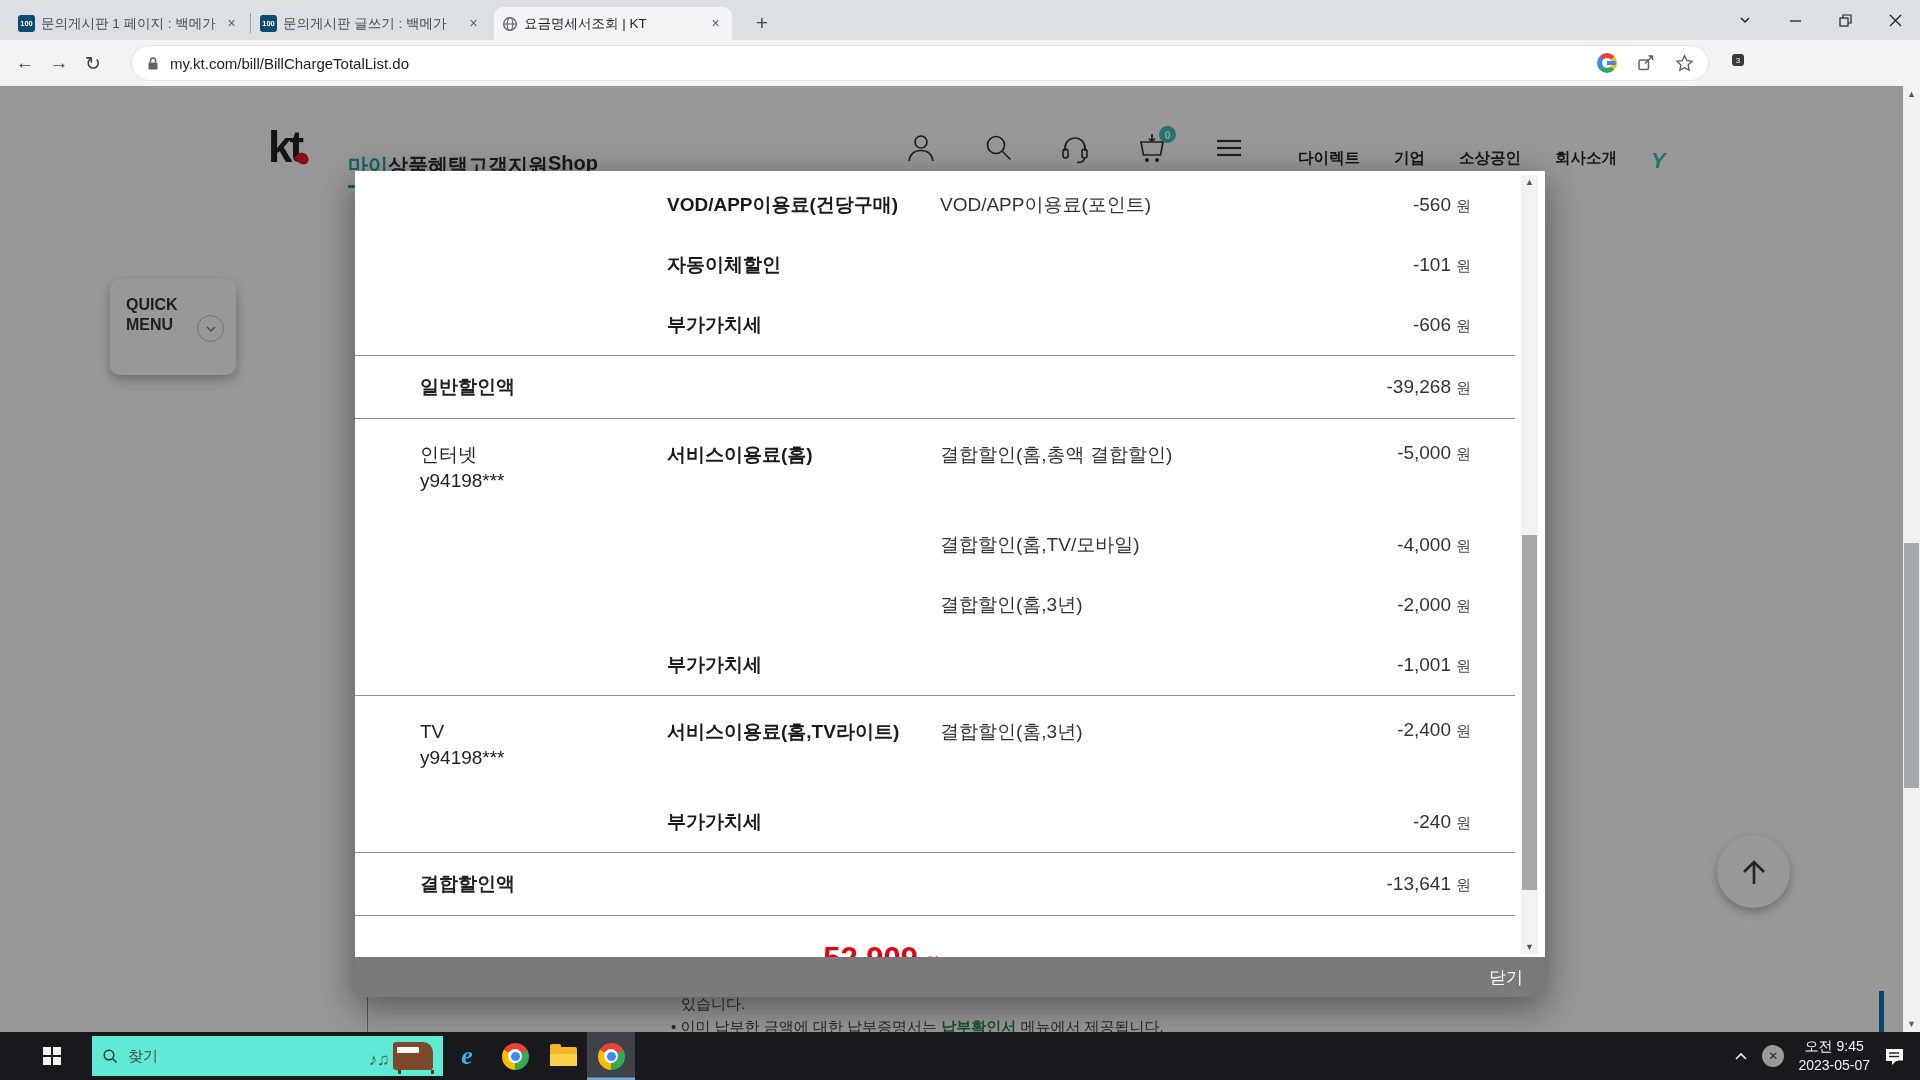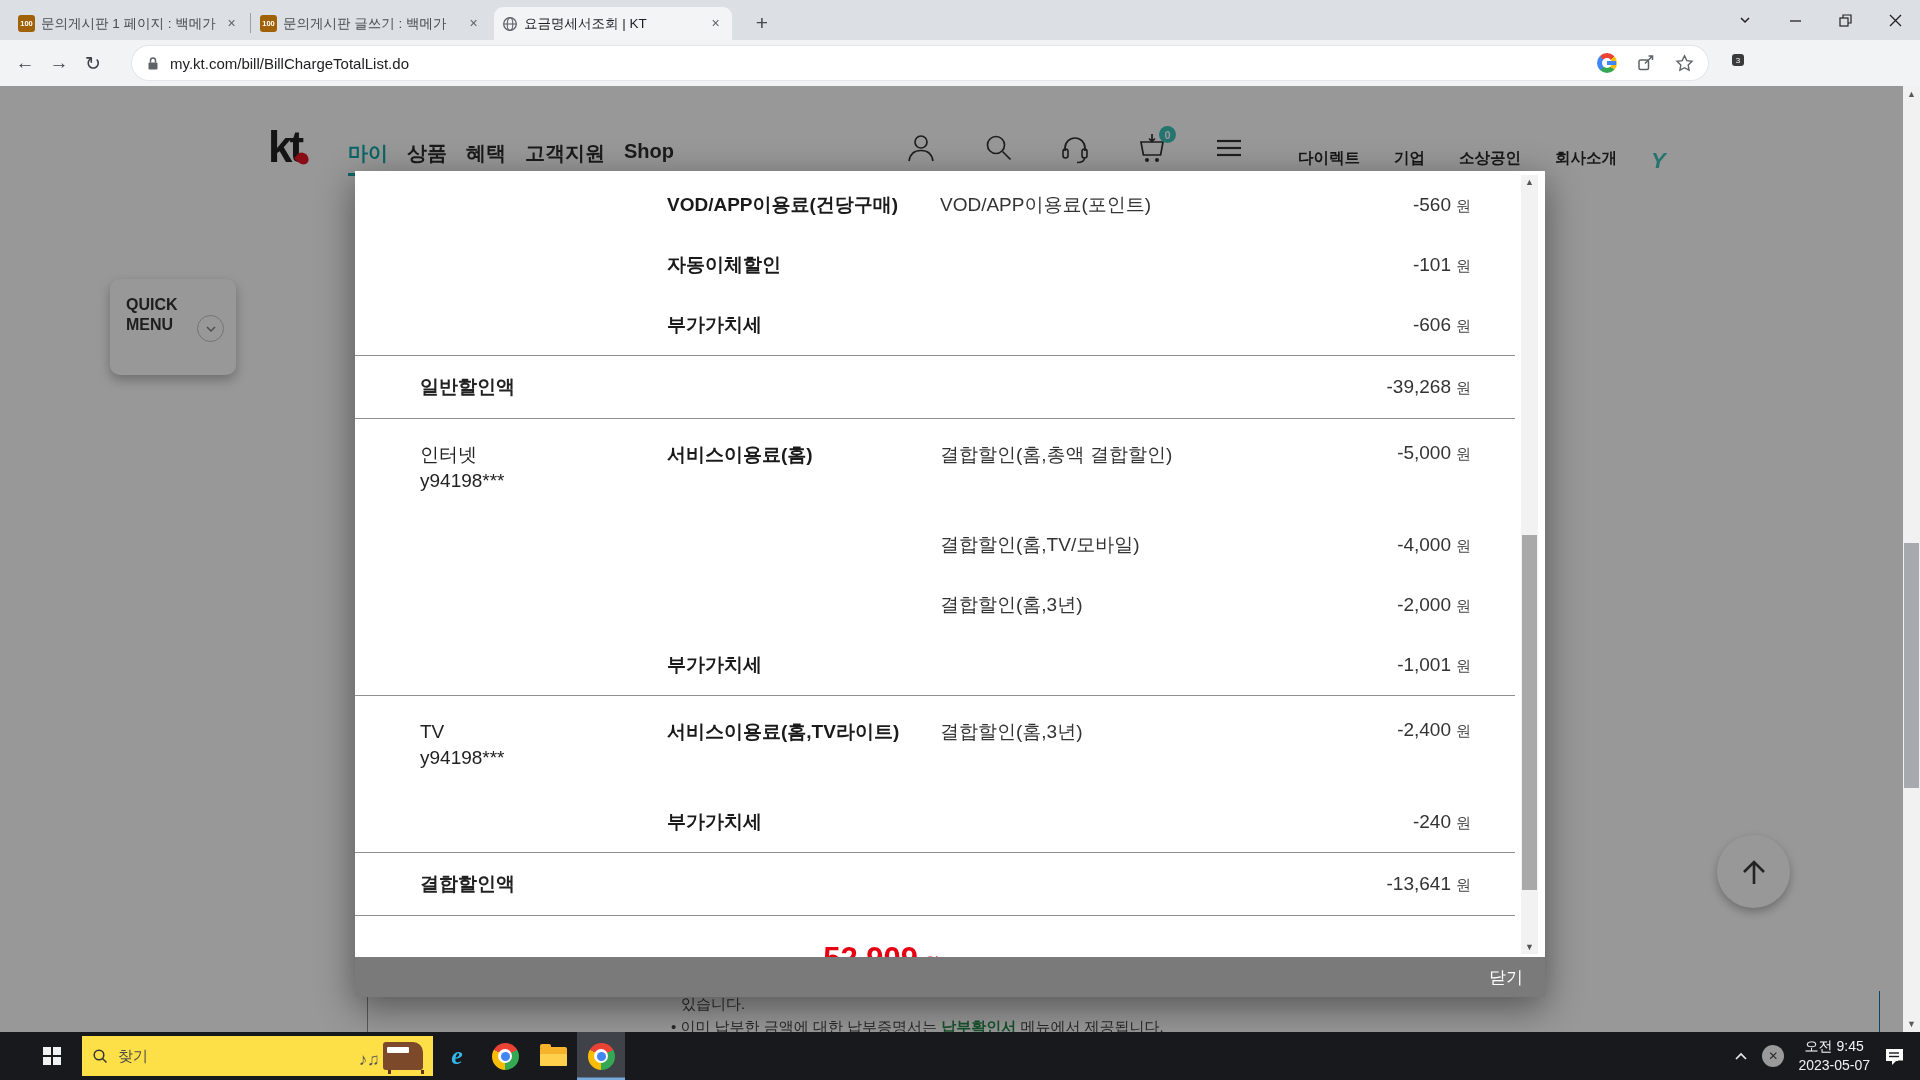--- a/index.html
+++ b/index.html
@@ -4,21 +4,21 @@
 <style>
   html,body{margin:0;padding:0;background:#000;}
   .screen{position:relative;width:1920px;height:1080px;overflow:hidden;background:#fff;
           font-family:"Liberation Sans","DejaVu Sans",sans-serif;}
   
   .tabstrip{position:absolute;left:0;top:0;width:1920px;height:40px;background:#dce0e5;}
   .tab{position:absolute;top:7px;height:33px;width:238px;display:flex;align-items:center;
        padding:0 8px;box-sizing:border-box;border-radius:9px 9px 0 0;color:#474c51;font-size:13.5px;}
   .tab.active{background:#f3f4f6;color:#1d1f22;}
   .tab .title{flex:1;white-space:nowrap;overflow:hidden;margin:0 6px;}
-  .fav100{width:17px;height:17px;border-radius:3px;background:#a16207;color:#fff;font-size:7.5px;
+  .fav100{width:17px;height:17px;border-radius:3px;background:#0c4a6e;color:#fff;font-size:7.5px;
           font-weight:bold;display:flex;align-items:center;justify-content:center;flex:none;}
   .favglobe{width:16px;height:16px;flex:none;}
   .tabclose{width:17px;height:17px;flex:none;font-size:14px;line-height:17px;text-align:center;color:#5f6368;border-radius:50%;}
   .tabdivider{position:absolute;top:13px;width:1px;height:20px;background:#9aa0a6;}
   .newtab{position:absolute;left:748px;top:9px;width:28px;height:28px;font-size:21px;color:#454a4e;
           display:flex;align-items:center;justify-content:center;border-radius:50%;}
   .wincontrols{position:absolute;right:0;top:0;height:40px;display:flex;}
   .winbtn{width:50px;height:40px;display:flex;align-items:center;justify-content:center;color:#202124;}
   .toolbar{position:absolute;left:0;top:40px;width:1920px;height:46px;background:#f2f3f5;
            display:flex;align-items:center;}
@@ -44,39 +44,39 @@
   .sidebar-ico{width:18px;height:15px;border:2px solid #5f6368;border-radius:3px;position:relative;}
   .sidebar-ico::after{content:"";position:absolute;right:1px;top:1px;width:6px;height:11px;background:#5f6368;}
   .avatar{width:26px;height:26px;border-radius:50%;background:#e8eaed;display:flex;align-items:center;justify-content:center;}
   .kebab{font-size:17px;color:#5f6368;letter-spacing:0;}
   
   .page{position:absolute;left:0;top:86px;width:1903px;height:946px;background:#fff;overflow:hidden;}
   .ktlogo{position:absolute;left:268px;top:36px;font-size:44px;font-weight:bold;letter-spacing:-3px;
           color:#101010;z-index:1;}
   .ktlogo .spark{position:absolute;right:-8px;bottom:8px;width:13px;height:11px;background:#e60012;
                  border-radius:60% 60% 60% 0;transform:rotate(40deg);}
-  .sitenav{position:absolute;left:348px;top:54px;display:flex;gap:19px;z-index:1;}
+  .sitenav{position:absolute;left:348px;top:66px;display:flex;z-index:1;}
   .sitenav .item{font-size:20px;font-weight:bold;color:#1a1a1a;padding-bottom:6px;}
   .sitenav .item.on{color:#00a3a3;border-bottom:3px solid #00a3a3;}
   .hicons{position:absolute;left:905px;top:46px;display:flex;gap:45px;z-index:1;}
   .hico{width:32px;height:32px;position:relative;}
   .cartbadge{position:absolute;top:-6px;right:-8px;width:17px;height:17px;border-radius:50%;background:#2dbdb6;
              color:#fff;font-size:11px;font-weight:bold;display:flex;align-items:center;justify-content:center;}
   .sublinks{position:absolute;left:1298px;top:62px;display:flex;gap:34px;z-index:1;}
   .sublinks .slink{font-size:15.5px;font-weight:bold;color:#141414;}
   .ylogo{color:#2dbdb6;font-size:22px;font-weight:bold;font-style:italic;}
   .quickmenu{position:absolute;left:110px;top:193px;width:126px;height:96px;background:#fff;border-radius:10px;
              box-shadow:0 5px 12px rgba(0,0,0,.3);z-index:1;}
   .quickmenu .qlabel{font-size:16px;font-weight:bold;color:#222;line-height:1.25;padding:16px 0 0 16px;width:70px;}
   .qchev{position:absolute;right:12px;top:36px;width:25px;height:25px;border:1px solid #bdbdbd;border-radius:50%;
          display:flex;align-items:center;justify-content:center;color:#777;}
   .scrolltop{position:absolute;left:1717px;top:749px;width:73px;height:73px;border-radius:50%;background:#fff;
              box-shadow:0 4px 10px rgba(0,0,0,.3);display:flex;align-items:center;justify-content:center;z-index:1;}
   .behindbox{position:absolute;left:367px;top:905px;width:1511px;height:41px;background:#fff;
-             border-left:1px solid #8a8a8a;border-right:1px solid #0369a1;z-index:1;}
+             border-left:1px solid #8a8a8a;border-right:5px solid #0369a1;z-index:1;}
   .bline1{position:absolute;left:313px;top:4px;font-size:15px;color:#333;}
   .bline2{position:absolute;left:303px;top:27px;font-size:15px;color:#333;}
   .bline2 .red{color:#15803d;font-weight:bold;}
   .dim{position:absolute;left:0;top:0;width:100%;height:100%;background:rgba(26,26,26,0.45);z-index:5;}
   
   .modal{position:absolute;left:355px;top:85px;width:1190px;height:826px;background:#fff;z-index:10;
          box-shadow:0 10px 35px rgba(0,0,0,.45);}
   .modal-body{position:absolute;left:0;top:4px;width:1160px;}
   .trow{display:grid;grid-template-columns:247px 273px 1fr max-content;align-items:center;
         padding:0 44px 0 65px;min-height:60px;font-size:19px;color:#222;}
@@ -104,22 +104,22 @@
   .mainscroll{position:absolute;right:0;top:86px;width:17px;height:946px;background:#f1f1f1;z-index:6;}
   .mainscroll .arr{width:17px;height:16px;font-size:9px;color:#5a5a5a;text-align:center;line-height:16px;}
   .mainscroll .arr.dn{position:absolute;bottom:0;}
   .mainscroll .thumb{position:absolute;left:1px;top:457px;width:15px;height:245px;background:#a6a9ad;}
   
   .taskbar{position:absolute;left:0;top:1032px;width:1920px;height:48px;background:#17191d;z-index:20;
            display:flex;align-items:center;}
   .startbtn{width:48px;height:48px;margin-left:28px;display:flex;align-items:center;justify-content:center;}
   .winlogo{display:grid;grid-template-columns:8px 8px;grid-template-rows:8px 8px;gap:1.5px;}
   .winlogo span{background:#f2f2f2;}
-  .tsearch{width:351px;height:40px;background:#fde047;display:flex;align-items:center;padding:0 10px;
-           box-sizing:border-box;margin-left:6px;}
+  .tsearch{width:351px;height:40px;background:#5eead4;display:flex;align-items:center;padding:0 10px;
+           box-sizing:border-box;margin-left:16px;}
   .tsearch .ph{color:#4a4a4a;font-size:15px;margin-left:10px;}
   .tsearch .art{margin-left:auto;display:flex;align-items:flex-end;}
   .notes{font-size:17px;color:#555;margin-right:3px;}
   .piano{width:40px;height:28px;background:#7c4a2a;border-radius:3px 10px 3px 3px;position:relative;}
   .piano::before{content:"";position:absolute;left:4px;top:5px;width:22px;height:6px;background:#fff;border-radius:1px;}
   .piano::after{content:"";position:absolute;left:5px;bottom:-4px;width:30px;height:4px;
                 border-left:3px solid #5e3317;border-right:3px solid #5e3317;}
   .tico{width:48px;height:48px;display:flex;align-items:center;justify-content:center;}
   .ie{font-size:26px;font-weight:bold;font-style:italic;color:#35b6ea;font-family:"Liberation Serif",serif;}
   .chrome{width:27px;height:27px;border-radius:50%;position:relative;

